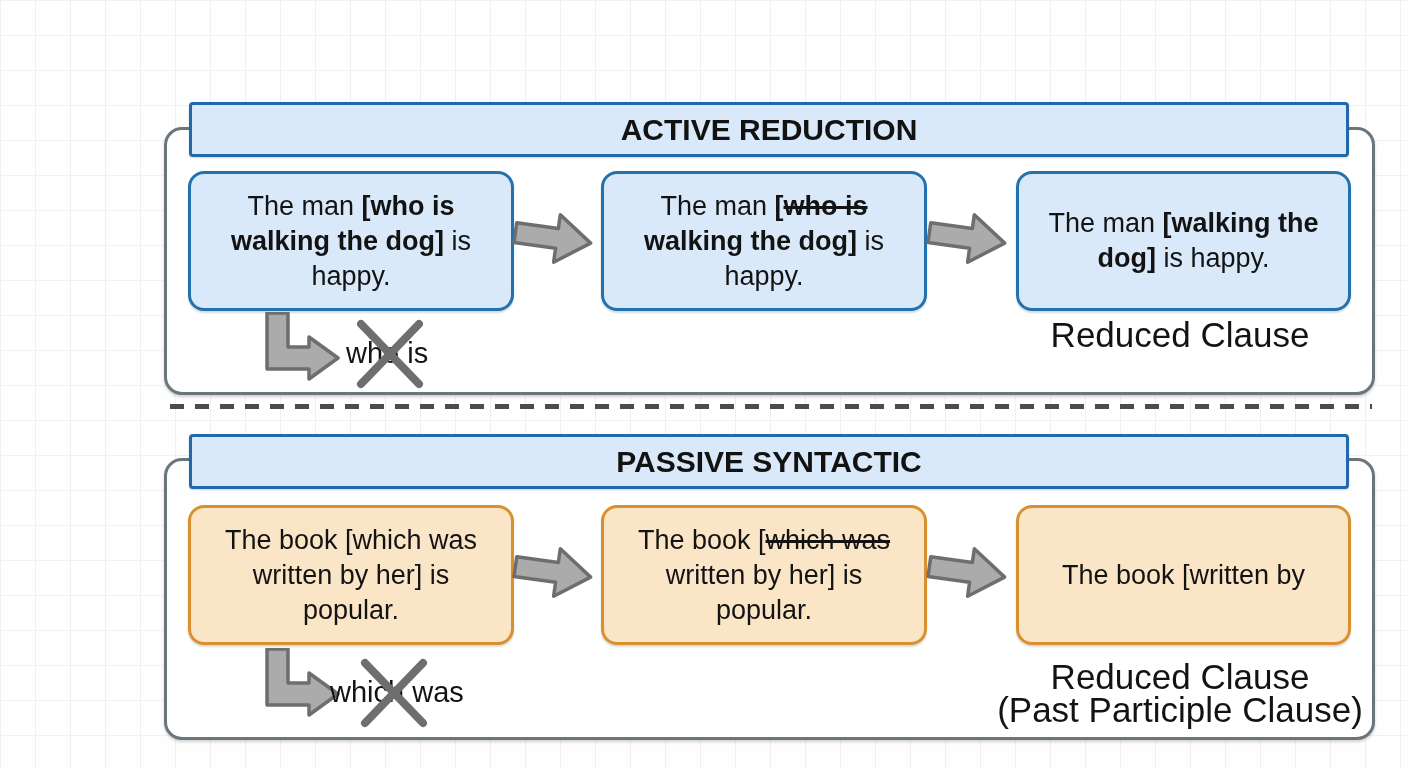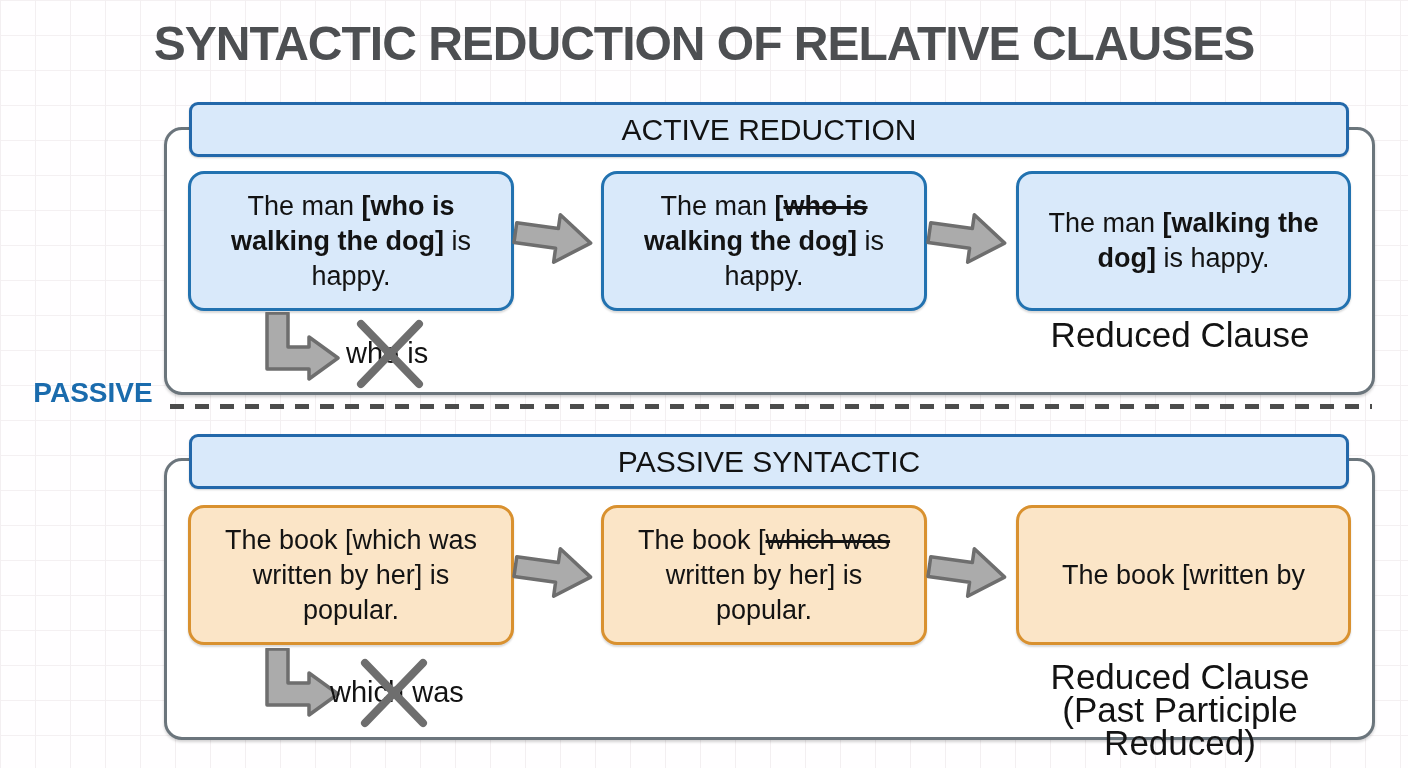--- a/index.html
+++ b/index.html
@@ -19,23 +19,23 @@
   .title{
     top:16px;left:0;width:1408px;text-align:center;
     font-weight:700;font-size:48px;line-height:56px;letter-spacing:-1px;
     color:#4d4f52;
   }
   .container{
     background:#ffffff;border:3px solid #6b757c;border-radius:18px;
     box-shadow:0 2px 3px rgba(0,0,0,.18);
   }
   .hdr{
-    background:#d9e9fa;border:3px solid #2368aa;border-radius:9px;
+    background:#d9e9fa;border:3px solid #2368aa;border-radius:4px;
     display:flex;align-items:center;justify-content:center;
-    font-weight:400;font-size:30px;color:#121212;
+    font-weight:700;font-size:30px;color:#121212;
     box-shadow:0 1px 2px rgba(0,0,0,.18);
   }
   .sbox{
     border:3px solid;border-radius:16px;
     display:flex;flex-direction:column;align-items:center;justify-content:center;
     font-size:27px;font-weight:500;line-height:35px;color:#131313;
     text-align:center;box-shadow:0 2px 2px rgba(0,0,0,.15);
   }
   .sec-active .sbox{background:#d9e9fa;border-color:#2272b0;}
   .sec-passive .sbox{background:#fbe5c7;border-color:#d9912f;}
@@ -53,21 +53,20 @@
     height:5px;
     background:repeating-linear-gradient(90deg,#4c4c4c 0 14px,transparent 14px 25px);
   }
   .flow-arrow{transform:rotate(8deg);}
 </style>
 </head>
 <body>
 
 <div id="canvas">
 
-  <div class="abs title">SYNTACTIC REDUCTION OF RELATIVE CLAUSES</div>
 
   <div class="sec-active">
     <div class="abs container" style="left:164px;top:127px;width:1205px;height:262px;"></div>
 
     <div class="abs hdr" style="left:189px;top:102px;width:1154px;height:49px;">
       <span>ACTIVE REDUCTION</span>
     </div>
 
     <div class="abs sbox" style="left:188px;top:171px;width:320px;height:134px;">
         <div class="tline"><span>The man </span><span class="bold">[who is</span></div>
@@ -106,21 +105,20 @@
     </svg>
 
     <div class="abs note" style="left:995px;top:318px;width:370px;">
       <div>Reduced Clause</div>
     </div>
   </div>
 
   <div class="abs divider" style="left:170px;top:404px;width:1202px;"></div>
 
   <div class="abs side-label" style="left:2px;top:374px;width:182px;">
-    <div>PASSIVE</div>
   </div>
 
   <div class="sec-passive">
     <div class="abs container" style="left:164px;top:458px;width:1205px;height:276px;"></div>
 
     <div class="abs hdr" style="left:189px;top:434px;width:1154px;height:49px;">
       <span>PASSIVE SYNTACTIC</span>
     </div>
 
     <div class="abs sbox" style="left:188px;top:505px;width:320px;height:134px;">
@@ -153,17 +151,17 @@
 
     <div class="abs removed" style="left:330px;top:676px;">which was</div>
 
     <svg class="abs" style="left:356px;top:656px;" width="76" height="74" viewBox="0 0 76 74">
       <line x1="9" y1="7" x2="67" y2="67" stroke="#6e6e6e" stroke-width="8" stroke-linecap="round"></line>
       <line x1="67" y1="7" x2="9" y2="67" stroke="#6e6e6e" stroke-width="8" stroke-linecap="round"></line>
     </svg>
 
     <div class="abs note" style="left:995px;top:660px;width:370px;">
       <div>Reduced Clause</div>
-      <div>(Past Participle Reduced)</div>
+      <div>(Past Participle Clause)</div>
     </div>
   </div>
 
 </div>
 
 </body></html>

